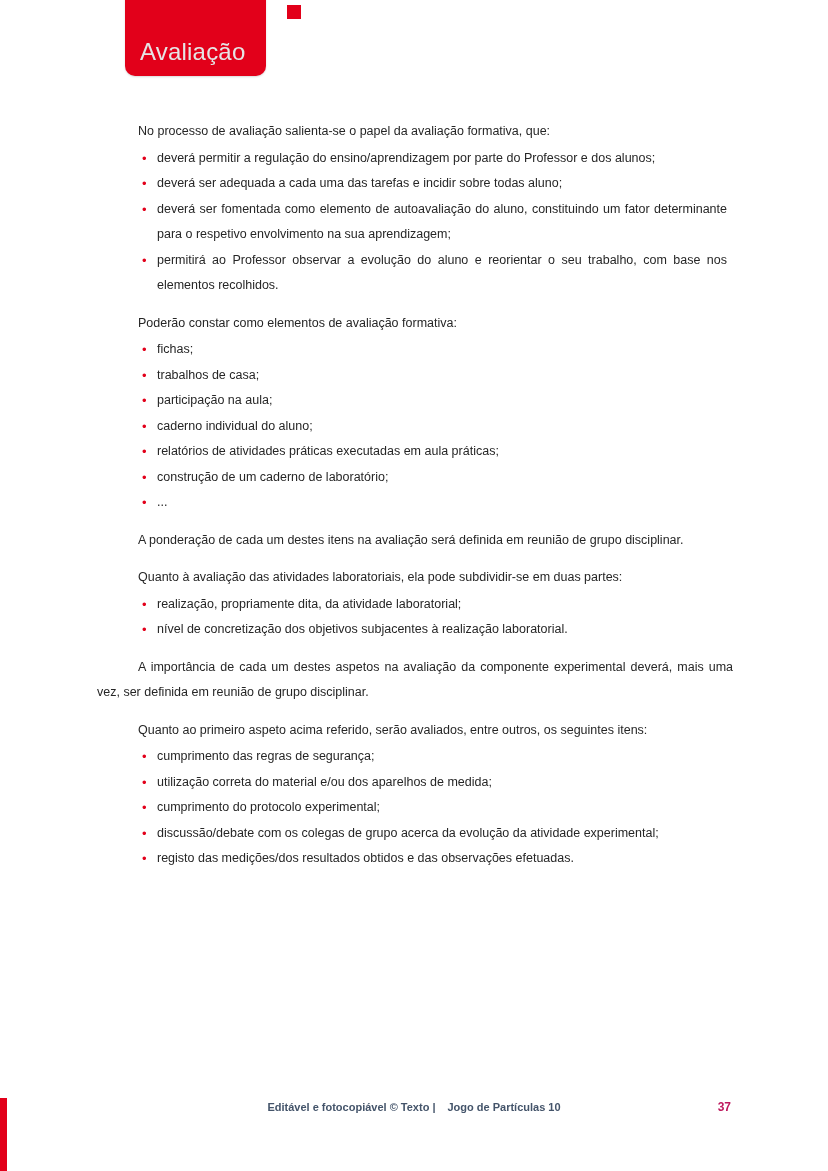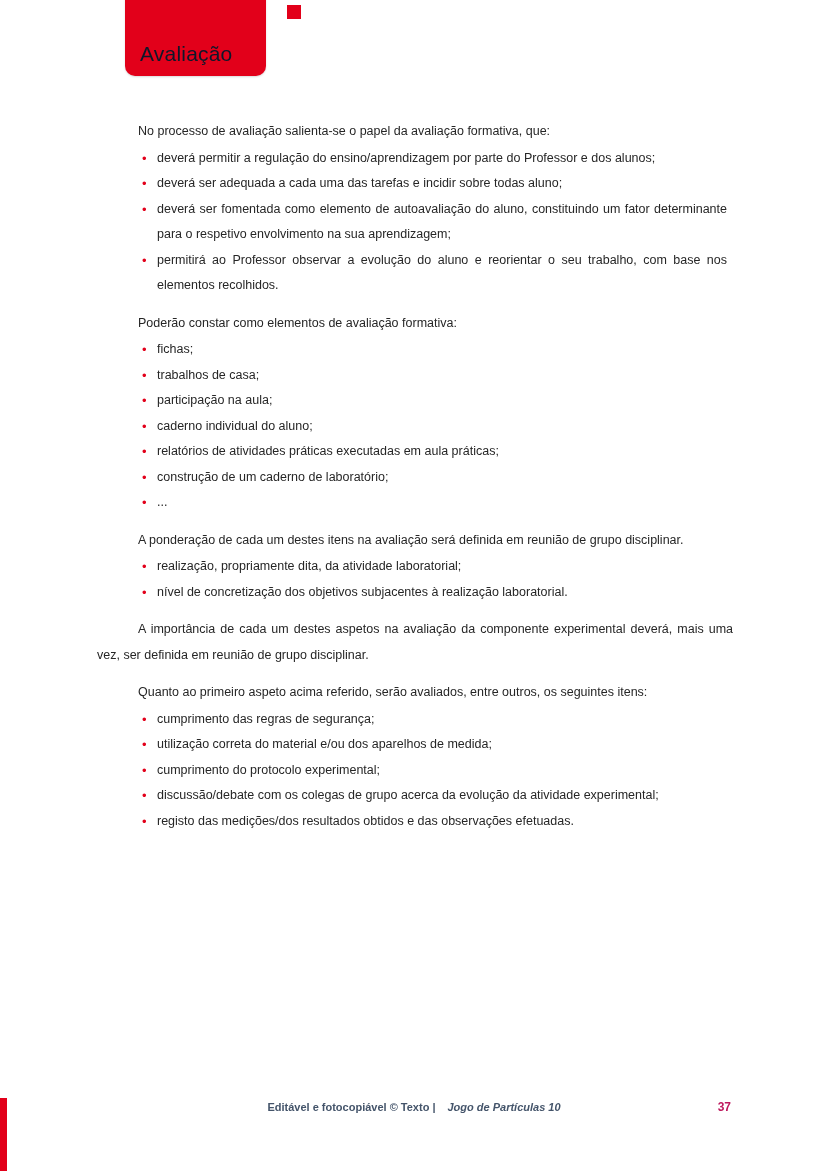--- a/index.html
+++ b/index.html
@@ -20,21 +20,21 @@
   
   .tab{
     position:absolute;left:125px;top:-14px;width:141px;height:90px;
     background:var(--accent-red);
     border-radius:10px;
     display:flex;align-items:flex-end;
     padding:0 0 12px 15px;
     box-shadow:0 1px 2px rgba(0,0,0,0.15);
   }
   .tab-label{
-    color:#0f172a;font-size:21px;line-height:1;letter-spacing:0.2px;
+    color:#e5e5e5;font-size:24px;line-height:1;letter-spacing:0.2px;
   }
   .accent-square{
     position:absolute;left:287px;top:5px;width:14px;height:14px;
     background:var(--accent-red);
   }
   
   .left-strip{
     position:absolute;left:0;bottom:0;width:7px;height:73px;
     background:var(--accent-red);
   }
@@ -58,21 +58,21 @@
     position:absolute;left:45px;top:0;
     color:var(--accent-red);
     font-size:13px;
   }
   .footer{
     position:absolute;left:0;right:0;top:1101px;
     text-align:center;
     font-size:11px;font-weight:bold;
     color:var(--footer-color);
   }
-  .footer .book{font-style:italic;margin-left:12px;text-align:right;}
+  .footer .book{margin-left:12px;text-align:right;}
   .page-number{
     position:absolute;right:97px;top:1100px;
     font-size:12px;font-weight:bold;color:#be185d;
   }
 </style>
 </head>
 <body>
 
 <div class="page">
 
@@ -97,20 +97,21 @@
       <li>trabalhos de casa;</li>
       <li>participação na aula;</li>
       <li>caderno individual do aluno;</li>
       <li>relatórios de atividades práticas executadas em aula práticas;</li>
       <li>construção de um caderno de laboratório;</li>
       <li>...</li>
     </ul>
 
     <p class="para">A ponderação de cada um destes itens na avaliação será definida em reunião de grupo disciplinar.</p>
 
+    <p class="para">Quanto à avaliação das atividades laboratoriais, ela pode subdividir-se em duas partes:</p>
     <ul class="bullets">
       <li>realização, propriamente dita, da atividade laboratorial;</li>
       <li>nível de concretização dos objetivos subjacentes à realização laboratorial.</li>
     </ul>
 
     <p class="para">A importância de cada um destes aspetos na avaliação da componente experimental deverá, mais uma vez, ser definida em reunião de grupo disciplinar.</p>
 
     <p class="para">Quanto ao primeiro aspeto acima referido, serão avaliados, entre outros, os seguintes itens:</p>
     <ul class="bullets">
       <li>cumprimento das regras de segurança;</li>

